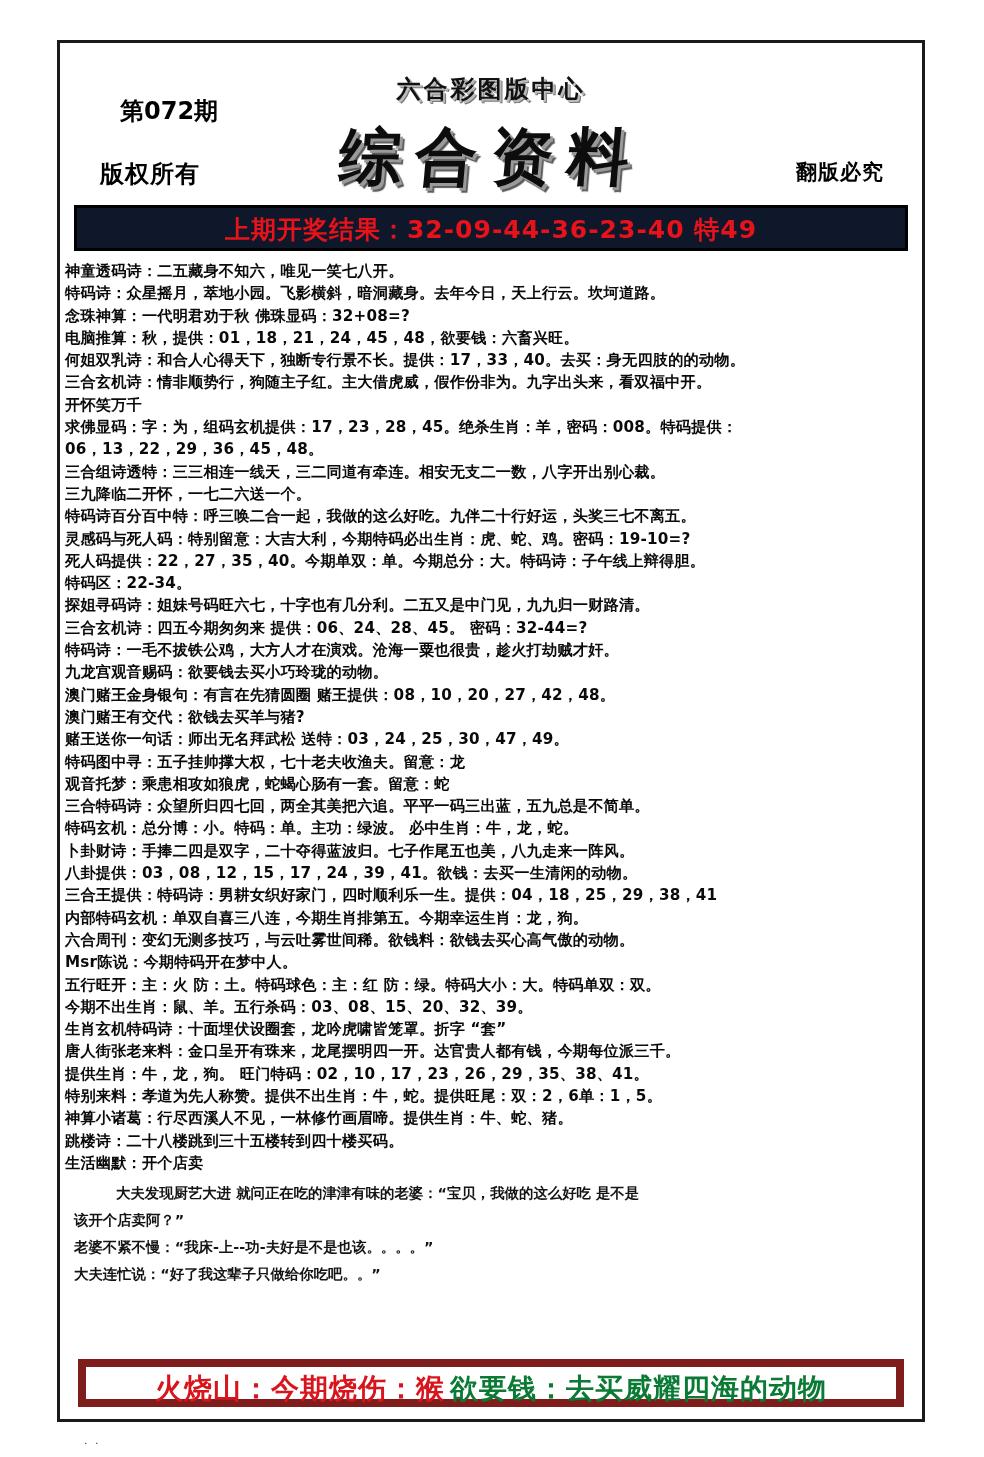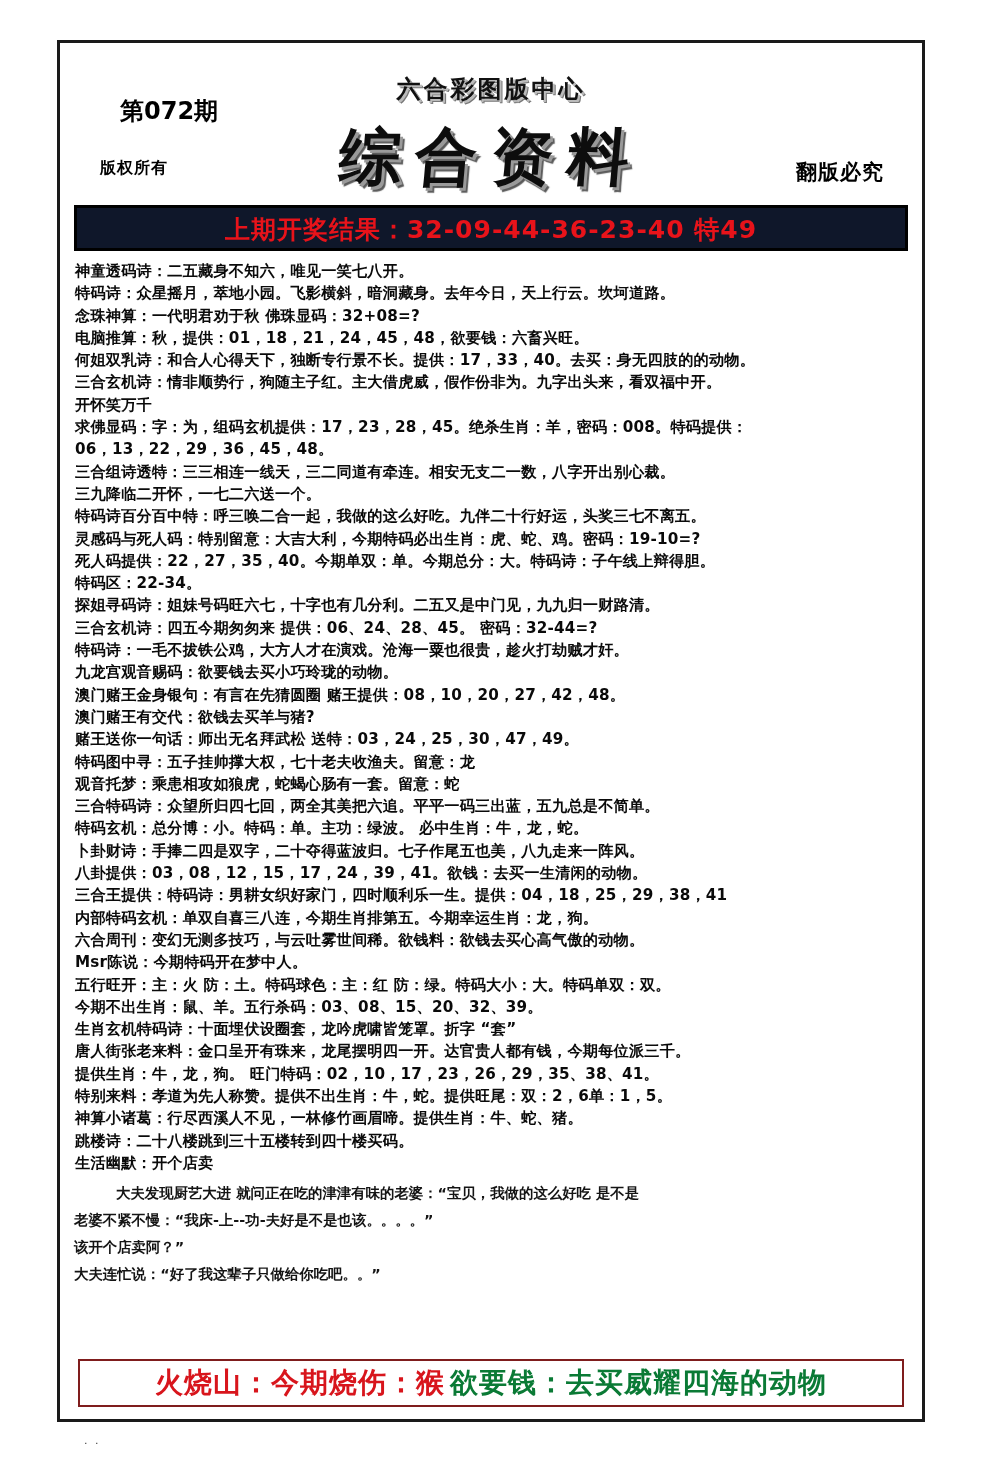--- a/index.html
+++ b/index.html
@@ -69,21 +69,21 @@
     letter-spacing: 14px;
     color: #0d0d0d;
     text-shadow: 3px 3px 0 #9a9a9a, 5px 5px 1px #5a5a5a;
     font-family: "DejaVu Serif", "Liberation Serif", serif;
     transform: skewX(-5deg);
   }
   .copyright-left {
     position: absolute;
     left: 40px;
     top: 115px;
-    font-size: 16px;
+    font-size: 24px;
     font-weight: 700;
     letter-spacing: 1px;
     font-family: "DejaVu Serif", "Liberation Serif", serif;
   }
   .copyright-right {
     position: absolute;
     right: 38px;
     top: 115px;
     font-size: 21px;
     font-weight: 700;
@@ -104,21 +104,21 @@
   .result-text {
     color: #e8131a;
     font-size: 25px;
     font-weight: 700;
     letter-spacing: 1px;
     font-family: "DejaVu Sans", "Liberation Sans", sans-serif;
   }
 
   
   .body-lines {
-    padding: 9px 12px 0 15px;
+    padding: 9px 12px 0 5px;
   }
   .line {
     font-size: 15.2px;
     line-height: 22.3px;
     font-weight: 700;
     color: #0a0a0a;
     white-space: nowrap;
     letter-spacing: 0.2px;
     font-family: "DejaVu Sans", "Liberation Sans", sans-serif;
   }
@@ -136,21 +136,21 @@
     font-family: "DejaVu Sans", "Liberation Sans", sans-serif;
   }
   .joke .jline.first { padding-left: 42px; }
 
   
   .footer-bar {
     position: absolute;
     left: 18px;
     right: 18px;
     bottom: 12px;
-    border: 2px solid #7f1d1d;
+    border: 8px solid #7f1d1d;
     height: 48px;
     line-height: 44px;
     text-align: center;
     background: #fff;
     box-sizing: border-box;
     white-space: nowrap;
   }
   .footer-bar span {
     font-size: 28px;
     font-weight: 700;
@@ -225,22 +225,22 @@
       <div class="line">唐人街张老来料：金口呈开有珠来，龙尾摆明四一开。达官贵人都有钱，今期每位派三千。</div>
       <div class="line">提供生肖：牛，龙，狗。 旺门特码：02，10，17，23，26，29，35、38、41。</div>
       <div class="line">特别来料：孝道为先人称赞。提供不出生肖：牛，蛇。提供旺尾：双：2，6单：1，5。</div>
       <div class="line">神算小诸葛：行尽西溪人不见，一林修竹画眉啼。提供生肖：牛、蛇、猪。</div>
       <div class="line">跳楼诗：二十八楼跳到三十五楼转到四十楼买码。</div>
       <div class="line"> 生活幽默：开个店卖</div>
     </div>
 
   <div class="joke">
       <div class="jline first">大夫发现厨艺大进  就问正在吃的津津有味的老婆：“宝贝，我做的这么好吃  是不是</div>
+      <div class="jline">该开个店卖阿？”</div>
       <div class="jline">老婆不紧不慢：“我床-上--功-夫好是不是也该。。。。”</div>
-      <div class="jline">该开个店卖阿？”</div>
       <div class="jline">大夫连忙说：“好了我这辈子只做给你吃吧。。”</div>
     </div>
 
   <div class="footer-bar">
     <span class="f-red" style="color: rgb(216, 21, 28);">火烧山：今期烧伤：猴</span>
     <span class="f-green" style="color: rgb(10, 122, 53);">欲要钱：去买威耀四海的动物</span>
   </div>
 
 </div>
 

